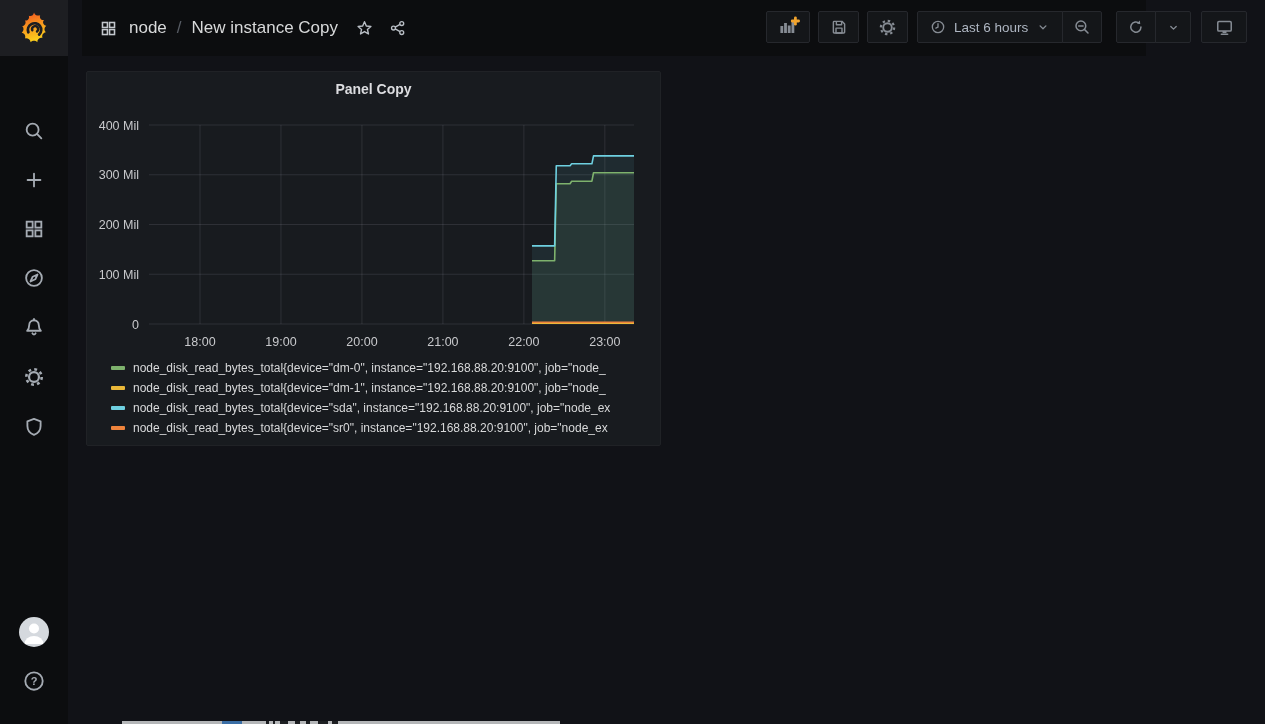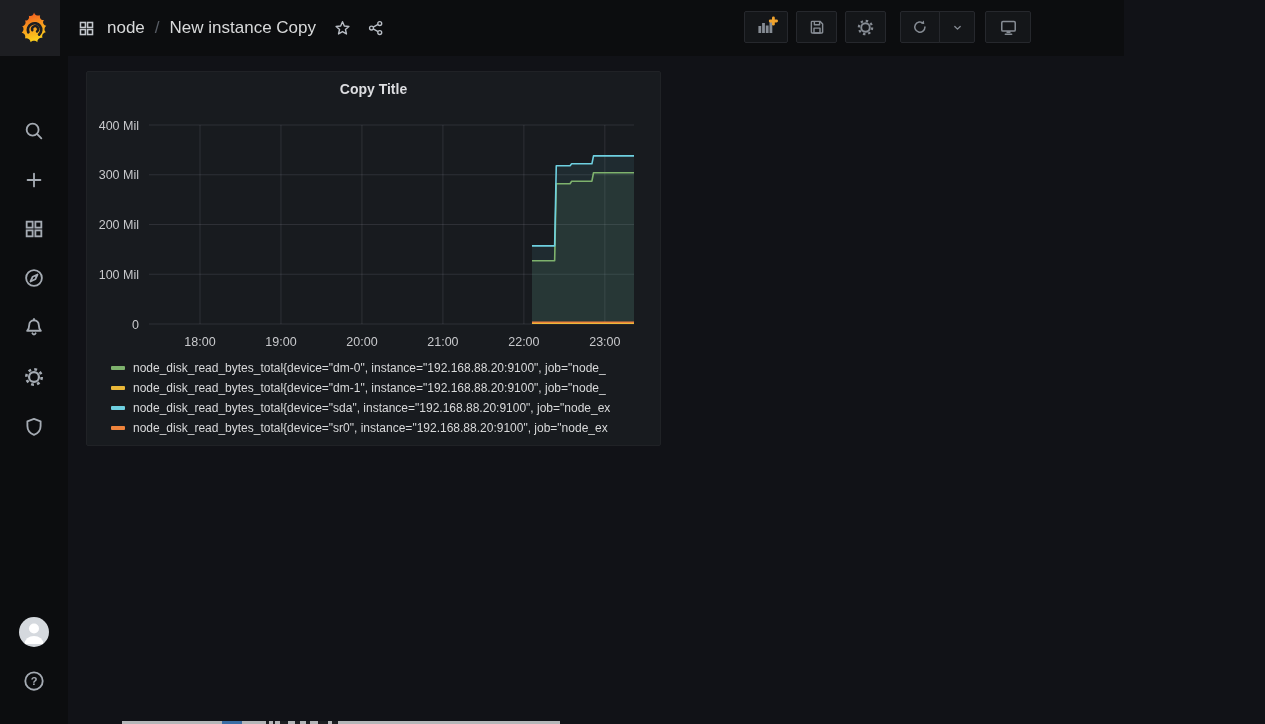--- a/index.html
+++ b/index.html
@@ -11,21 +11,21 @@
   
   .sidebar{position:absolute;left:0;top:0;width:68px;height:724px;background:#0c0d0f;}
   .logo-block{position:absolute;left:0;top:0;width:68px;height:56px;background:#1d1e22;
     display:flex;align-items:center;justify-content:center;cursor:pointer;}
   .side-item{position:absolute;left:0;width:68px;height:24px;display:flex;align-items:center;justify-content:center;
     color:#a5abb3;cursor:pointer;}
   .side-item svg{display:block;}
   .avatar{position:absolute;left:19px;top:617px;width:30px;height:30px;border-radius:50%;
     background:#d5d9de;overflow:hidden;display:flex;align-items:flex-end;justify-content:center;cursor:pointer;}
   
-  .topbar{position:absolute;left:60px;top:0;width:1064px;height:56px;background:#0c0d0f;text-decoration:underline;}
+  .topbar{position:absolute;left:82px;top:0;width:1064px;height:56px;background:#0c0d0f;text-decoration:underline;}
   .crumbs{position:absolute;left:18px;top:0;height:56px;display:flex;align-items:center;}
   .crumb-icon{color:#c3c7cd;display:flex;align-items:center;margin-right:12px;cursor:pointer;}
   .crumb-text{font-size:17px;color:#d8d9da;cursor:pointer;}
   .crumb-sep{font-size:17px;color:#585d65;margin:0 10px;}
   .crumb-btn{color:#b9bec5;display:flex;align-items:center;cursor:pointer;background:none;border:none;padding:0;}
   .toolbar{position:absolute;top:11px;left:684px;height:32px;display:flex;align-items:stretch;}
   .tbtn{height:32px;box-sizing:border-box;background:#141619;border:1px solid #26282d;border-radius:2px;
     display:flex;align-items:center;justify-content:center;color:#868c94;cursor:pointer;padding:0;}
   .tgroup{display:flex;}
   .tgroup .tbtn+.tbtn{margin-left:-1px;border-radius:0 2px 2px 0;}
@@ -177,20 +177,39 @@
         <path d="M8.5 4.5 v4.5 h7 v-4.5"></path>
         <rect x="8" y="13.5" width="8" height="6.5"></rect>
       </svg>
     </button>
     <button class="tbtn gap8" style="width:41px">
       <svg width="19" height="19" viewBox="0 0 24 24" fill="none" stroke="currentColor">
         <circle cx="12" cy="12" r="8.4" stroke-width="2.8" stroke-dasharray="3.1 3.5"></circle>
         <circle cx="12" cy="12" r="5.4" stroke-width="2.4"></circle>
       </svg>
     </button>
+    <div class="tgroup gap9">
+      <button class="tbtn time-btn">
+        <svg width="16" height="16" viewBox="0 0 24 24" fill="none" stroke="currentColor" stroke-width="2" stroke-linecap="round">
+          <circle cx="12" cy="12" r="8.5"></circle>
+            <path d="M12 7 V12 l-3.2 1.7"></path>
+        </svg>
+        <span class="time-label">Last 6 hours</span>
+        <svg width="14" height="14" viewBox="0 0 24 24" fill="none" stroke="currentColor" stroke-width="2.2" stroke-linecap="round" stroke-linejoin="round">
+          <polyline points="7,10 12,15 17,10"></polyline>
+        </svg>
+      </button>
+      <button class="tbtn" style="width:40px">
+        <svg width="18" height="18" viewBox="0 0 24 24" fill="none" stroke="currentColor" stroke-width="2" stroke-linecap="round">
+          <circle cx="10.5" cy="10.5" r="6.5"></circle>
+            <line x1="15.5" y1="15.5" x2="20" y2="20"></line>
+          <line x1="7.6" y1="10.5" x2="13.4" y2="10.5"></line>
+        </svg>
+      </button>
+    </div>
     <div class="tgroup gap14">
       <button class="tbtn" style="width:40px">
         <svg width="18" height="18" viewBox="0 0 24 24" fill="none" stroke="currentColor" stroke-width="2" stroke-linecap="round">
           <path d="M18.6 12 a6.8 6.8 0 1 1 -2.1 -4.9"></path>
           <path d="M17.2 3.4 l0.4 4.5 -4.5 -0.6" fill="currentColor" stroke="none"></path>
         </svg>
       </button>
       <button class="tbtn" style="width:36px">
         <svg width="13" height="13" viewBox="0 0 24 24" fill="none" stroke="currentColor" stroke-width="2.4" stroke-linecap="round" stroke-linejoin="round">
           <polyline points="7,10 12,15 17,10"></polyline>
@@ -201,21 +220,21 @@
       <svg width="19" height="19" viewBox="0 0 24 24" fill="none" stroke="currentColor" stroke-width="1.9" stroke-linecap="round">
         <rect x="3.5" y="4.5" width="17" height="12" rx="1.5"></rect>
         <rect x="9.5" y="16.5" width="5" height="2.6" fill="currentColor" stroke="none"></rect>
         <line x1="8" y1="20.4" x2="16" y2="20.4"></line>
       </svg>
     </button>
   </div>
 </div>
 
 <div class="panel">
-  <div class="panel-title">Copy Title</div>
+  <div class="panel-title">Panel Copy</div>
   <svg id="chart-svg" width="573" height="340" viewBox="0 0 573 340">
       <line x1="62" x2="547" y1="53" y2="53" class="grid"></line>
       <text x="52" y="57.5" class="ylab">400 Mil</text>
       <line x1="62" x2="547" y1="102.75" y2="102.75" class="grid"></line>
       <text x="52" y="107.25" class="ylab">300 Mil</text>
       <line x1="62" x2="547" y1="152.5" y2="152.5" class="grid"></line>
       <text x="52" y="157" class="ylab">200 Mil</text>
       <line x1="62" x2="547" y1="202.25" y2="202.25" class="grid"></line>
       <text x="52" y="206.75" class="ylab">100 Mil</text>
       <line x1="62" x2="547" y1="252" y2="252" class="grid"></line>

